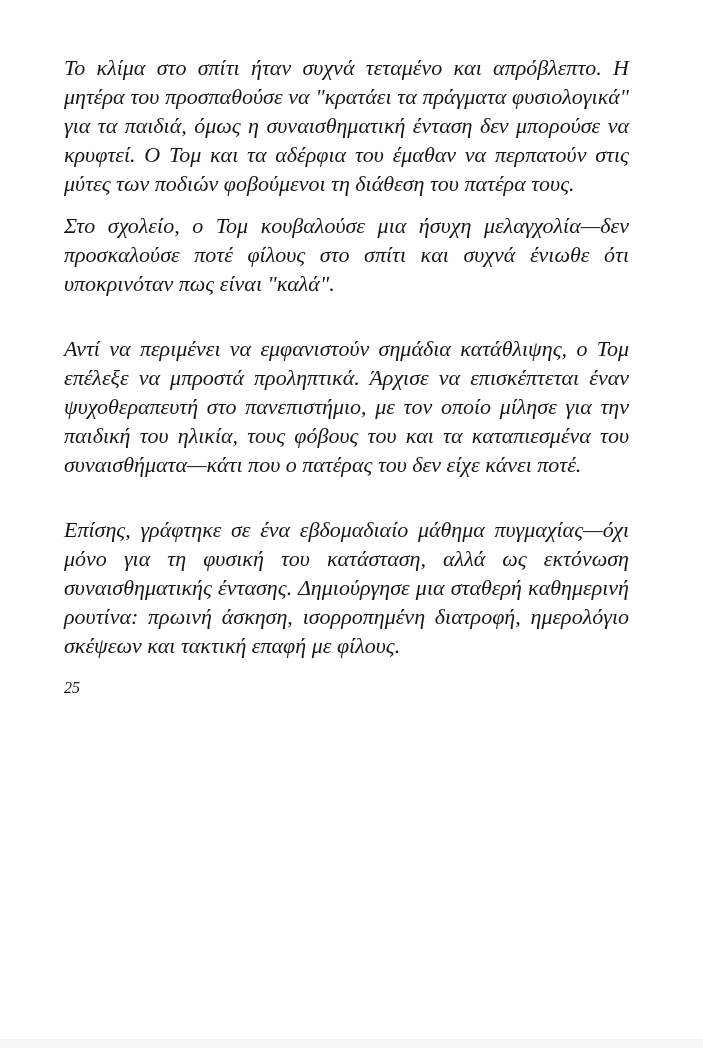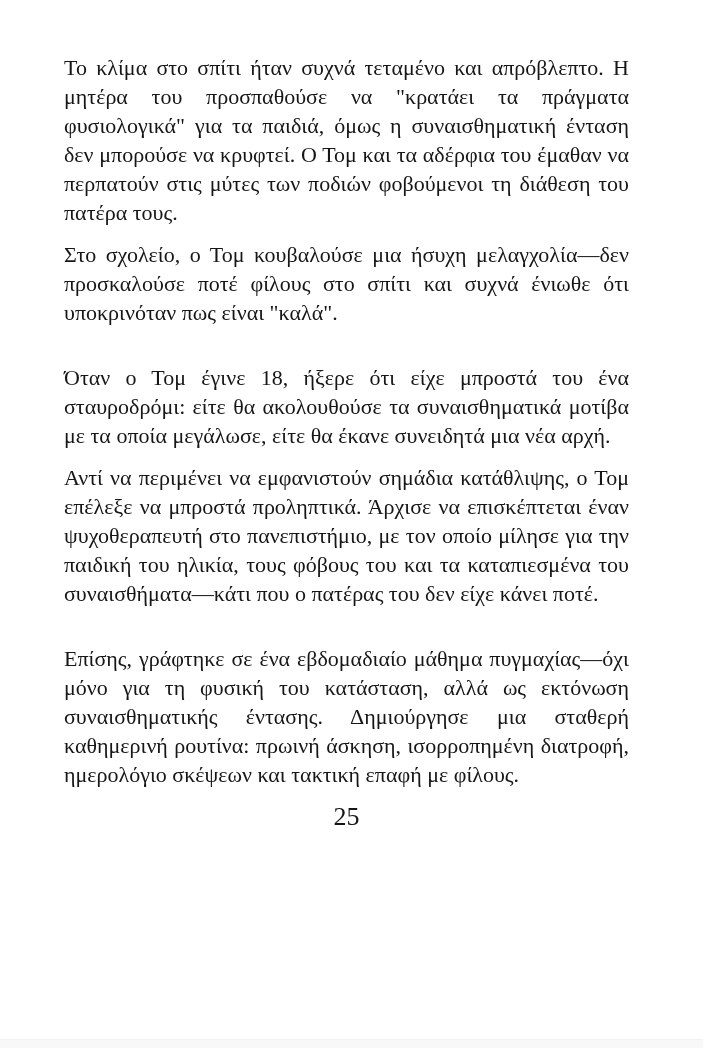--- a/index.html
+++ b/index.html
@@ -13,41 +13,42 @@
     position: relative;
     overflow: hidden;
     font-family: "Liberation Serif", "DejaVu Serif", serif;
     color: #161616;
   }
   .page {
     width: 703px;
     height: 1048px;
     position: relative;
     background: #ffffff;
+    font-style: italic;
   }
   .content {
     padding: 53px 74px 0 64px;
     font-size: 22px;
     line-height: 29px;
     text-align: justify;
     text-justify: inter-word;
   }
   .section {
     margin: 0;
   }
   .section + .section {
     margin-top: 36px;
   }
   .content p {
     margin: 0 0 13px 0;
   }
   .page-number {
     margin-top: 10px;
-    text-align: center;
-    font-size: 26px;
+    text-align: left;
+    font-size: 16px;
     line-height: 29px;
   }
   .bottom-edge {
     position: absolute;
     left: 0;
     right: 0;
     bottom: 0;
     height: 8px;
     background: #f8f8f8;
     border-top: 1px solid #f2f2f2;
@@ -58,21 +59,20 @@
 
 <div class="page">
   <div class="content">
 
     <div class="section">
       <p>Το κλίμα στο σπίτι ήταν συχνά τεταμένο και απρόβλεπτο. Η μητέρα του προσπαθούσε να "κρατάει τα πράγματα φυσιολογικά" για τα παιδιά, όμως η συναισθηματική ένταση δεν μπορούσε να κρυφτεί. Ο Τομ και τα αδέρφια του έμαθαν να περπατούν στις μύτες των ποδιών φοβούμενοι τη διάθεση του πατέρα τους.</p>
       <p>Στο σχολείο, ο Τομ κουβαλούσε μια ήσυχη μελαγχολία—δεν προσκαλούσε ποτέ φίλους στο σπίτι και συχνά ένιωθε ότι υποκρινόταν πως είναι "καλά".</p>
     </div>
 
     <div class="section">
-      <p>Όταν ο Τομ έγινε 18, ήξερε ότι είχε μπροστά του ένα σταυροδρόμι: είτε θα ακολουθούσε τα συναισθηματικά μοτίβα με τα οποία μεγάλωσε, είτε θα έκανε συνειδητά μια νέα αρχή.</p>
       <p>Αντί να περιμένει να εμφανιστούν σημάδια κατάθλιψης, ο Τομ επέλεξε να μπροστά προληπτικά. Άρχισε να επισκέπτεται έναν ψυχοθεραπευτή στο πανεπιστήμιο, με τον οποίο μίλησε για την παιδική του ηλικία, τους φόβους του και τα καταπιεσμένα του συναισθήματα—κάτι που ο πατέρας του δεν είχε κάνει ποτέ.</p>
     </div>
 
     <div class="section">
       <p>Επίσης, γράφτηκε σε ένα εβδομαδιαίο μάθημα πυγμαχίας—όχι μόνο για τη φυσική του κατάσταση, αλλά ως εκτόνωση συναισθηματικής έντασης. Δημιούργησε μια σταθερή καθημερινή ρουτίνα: πρωινή άσκηση, ισορροπημένη διατροφή, ημερολόγιο σκέψεων και τακτική επαφή με φίλους.</p>
     </div>
 
     <div class="page-number">25</div>
   </div>
 

